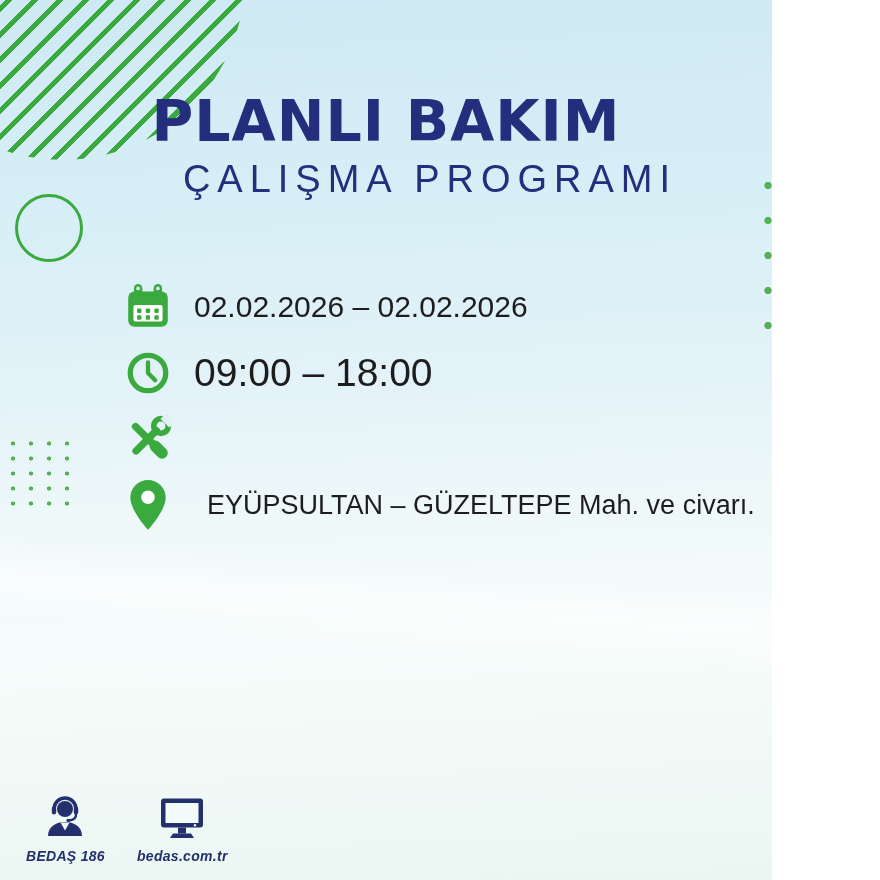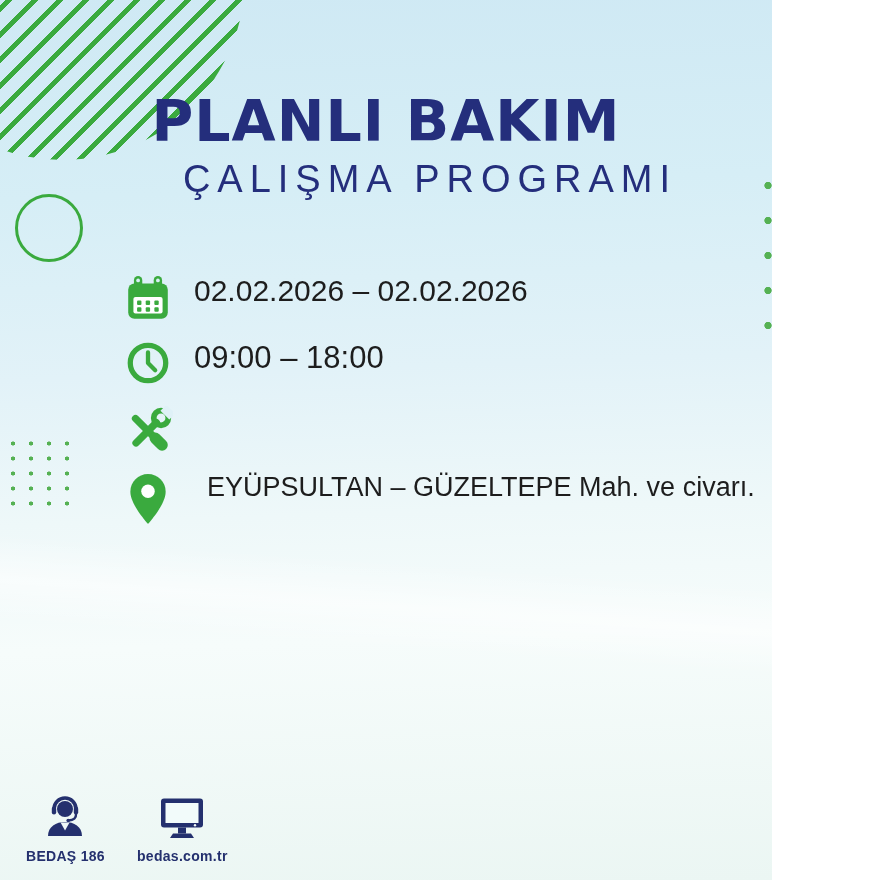--- a/index.html
+++ b/index.html
@@ -36,30 +36,30 @@
     position:absolute;top:88px;left:0;width:100%;text-align:center;
     font-family:"DejaVu Sans",sans-serif;font-weight:bold;font-size:57px;
     letter-spacing:1px;color:#242e7c;
   }
   .subtitle{
     position:absolute;top:158px;left:0;width:100%;text-align:center;
     font-size:38px;font-weight:500;letter-spacing:7px;color:#242e7c;padding-left:44px;
   }
   
   .rows{position:absolute;left:116px;top:274px;display:flex;flex-direction:column;}
-  .row{display:flex;align-items:flex-start;height:66px;}
+  .row{display:flex;align-items:center;height:66px;}
   .row .icon-box{width:64px;display:flex;justify-content:center;align-items:center;flex:0 0 64px;}
   .row .row-text{margin-left:14px;color:#1d1d1d;white-space:nowrap;}
   .row-date .row-text{font-size:30px;}
-  .row-time .row-text{font-size:31px;}
+  .row-time .row-text{font-size:39px;}
   .row-work .row-text{font-size:28px;}
   .row-location .row-text{font-size:27px;margin-left:27px;}
   
   .footer{position:absolute;left:26px;bottom:16px;display:flex;align-items:flex-end;gap:32px;}
-  .footer-item{display:flex;flex-direction:column;align-items:center;gap:7px;}
+  .footer-item{display:flex;flex-direction:column;align-items:center;gap:7px;font-style:italic;}
   .footer-item .f-icon{height:48px;display:flex;align-items:flex-end;justify-content:center;}
   .footer-label{font-size:14px;font-weight:bold;color:#24306e;letter-spacing:.3px;white-space:nowrap;}
   
   .brand{position:absolute;right:16px;bottom:20px;width:132px;text-align:center;}
   .brand-l1{font-size:16px;font-weight:bold;letter-spacing:3px;color:#273577;line-height:22px;}
   .brand-l2{font-size:16px;font-weight:bold;letter-spacing:3px;color:#3f9e47;line-height:22px;}
   .brand-l3{font-size:16px;font-weight:bold;letter-spacing:4px;color:#3f9e47;line-height:22px;}
   .brand-tagline{margin-top:3px;padding-top:3px;border-top:1.5px solid #273577;
     font-size:9px;color:#273577;letter-spacing:.2px;}
 </style>

